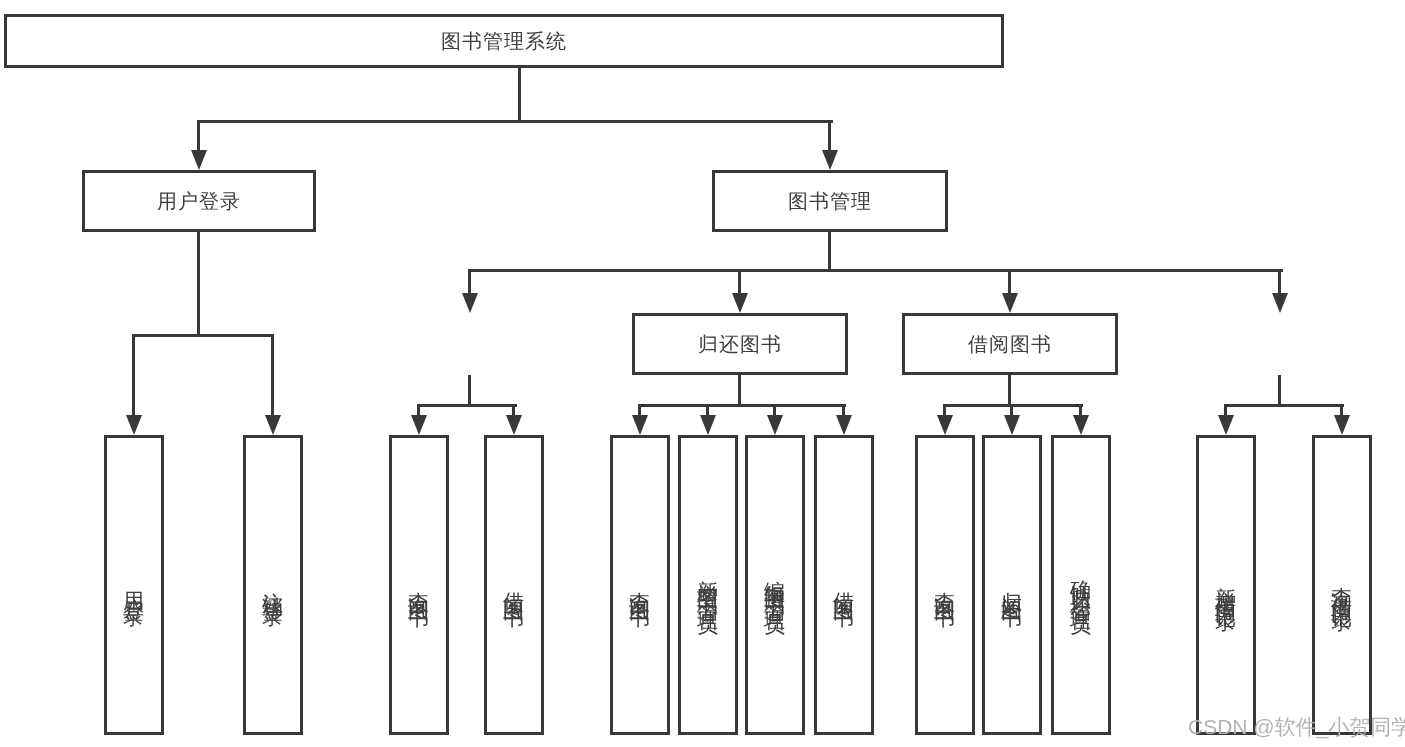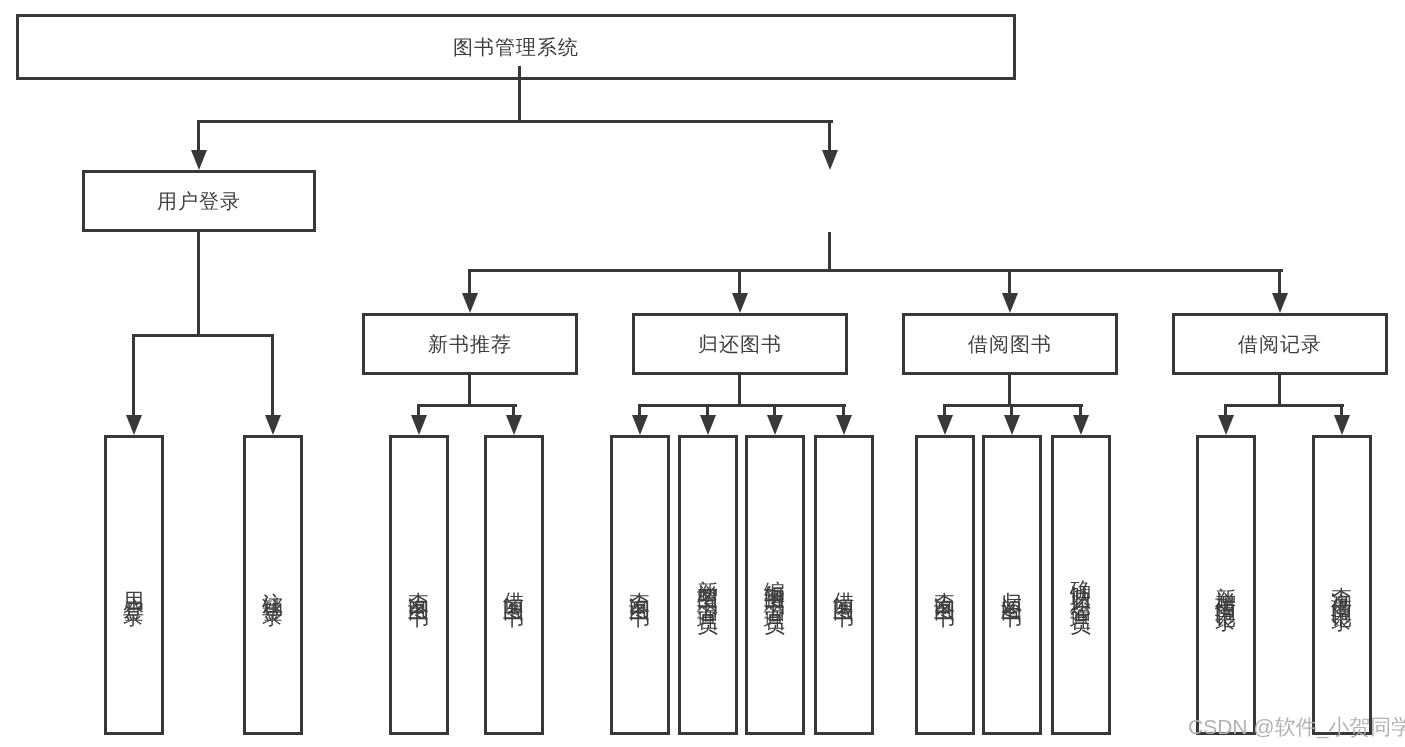--- a/index.html
+++ b/index.html
@@ -61,64 +61,61 @@
     color:var(--wm);
     z-index:10;
     white-space:nowrap;
   }
 </style>
 </head>
 <body>
 
 <div class="canvas">
 
-  <div class="box hbox" style="left:16px;top:14px;width:1000px;height:66px">
+  <div class="box hbox" style="left:4px;top:14px;width:1000px;height:54px">
     <span>图书管理系统</span>
   </div>
 
   <div class="v-line" style="left:518px;top:66px;height:57px"></div>
   <div class="h-line" style="left:197px;top:120px;width:636px"></div>
   <div class="v-line" style="left:197px;top:120px;height:33px"></div>
   <div class="arrow-down" style="left:191px;top:150px"></div>
   <div class="v-line" style="left:828px;top:120px;height:33px"></div>
   <div class="arrow-down" style="left:822px;top:150px"></div>
 
   <div class="box hbox" style="left:82px;top:170px;width:234px;height:62px">
     <span>用户登录</span>
+  </div>
+  <div class="box hbox" style="left:712px;top:170px;width:236px;height:62px">
+    <span>图书管理</span>
   </div>
 
   <div class="v-line" style="left:197px;top:232px;height:105px"></div>
   <div class="h-line" style="left:132px;top:334px;width:142px"></div>
   <div class="v-line" style="left:132px;top:334px;height:83px"></div>
   <div class="arrow-down" style="left:126px;top:415px"></div>
   <div class="v-line" style="left:271px;top:334px;height:83px"></div>
   <div class="arrow-down" style="left:265px;top:415px"></div>
 
   <div class="v-line" style="left:828px;top:232px;height:40px"></div>
   <div class="h-line" style="left:468px;top:269px;width:815px"></div>
   <div class="v-line" style="left:468px;top:269px;height:26px"></div>
   <div class="arrow-down" style="left:462px;top:293px"></div>
   <div class="v-line" style="left:738px;top:269px;height:26px"></div>
   <div class="arrow-down" style="left:732px;top:293px"></div>
   <div class="v-line" style="left:1008px;top:269px;height:26px"></div>
   <div class="arrow-down" style="left:1002px;top:293px"></div>
   <div class="v-line" style="left:1278px;top:269px;height:26px"></div>
   <div class="arrow-down" style="left:1272px;top:293px"></div>
 
-  <div class="box hbox" style="left:362px;top:313px;width:216px;height:62px">
-    <span>新书推荐</span>
-  </div>
   <div class="box hbox" style="left:632px;top:313px;width:216px;height:62px">
     <span>归还图书</span>
   </div>
   <div class="box hbox" style="left:902px;top:313px;width:216px;height:62px">
     <span>借阅图书</span>
-  </div>
-  <div class="box hbox" style="left:1172px;top:313px;width:216px;height:62px">
-    <span>借阅记录</span>
   </div>
 
   <div class="v-line" style="left:468px;top:375px;height:32px"></div>
   <div class="h-line" style="left:417px;top:404px;width:100px"></div>
   <div class="v-line" style="left:417px;top:404px;height:13px"></div>
   <div class="arrow-down" style="left:411px;top:415px"></div>
   <div class="v-line" style="left:512px;top:404px;height:13px"></div>
   <div class="arrow-down" style="left:506px;top:415px"></div>
 
   <div class="v-line" style="left:738px;top:375px;height:32px"></div>

